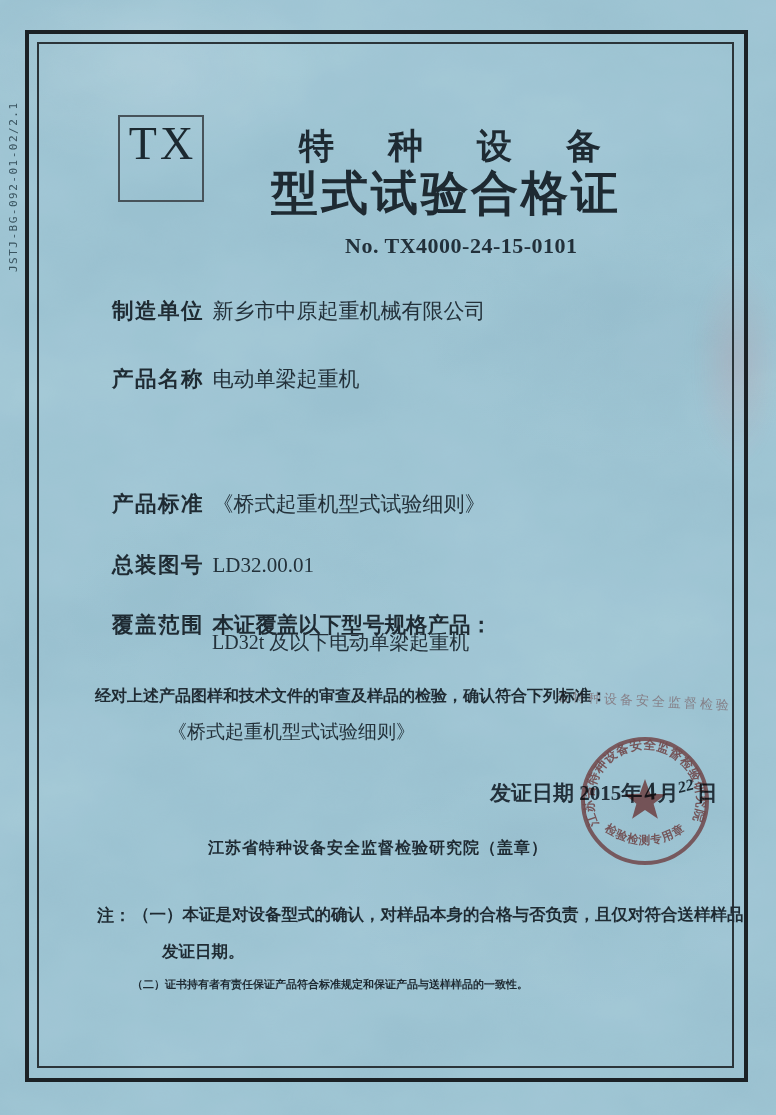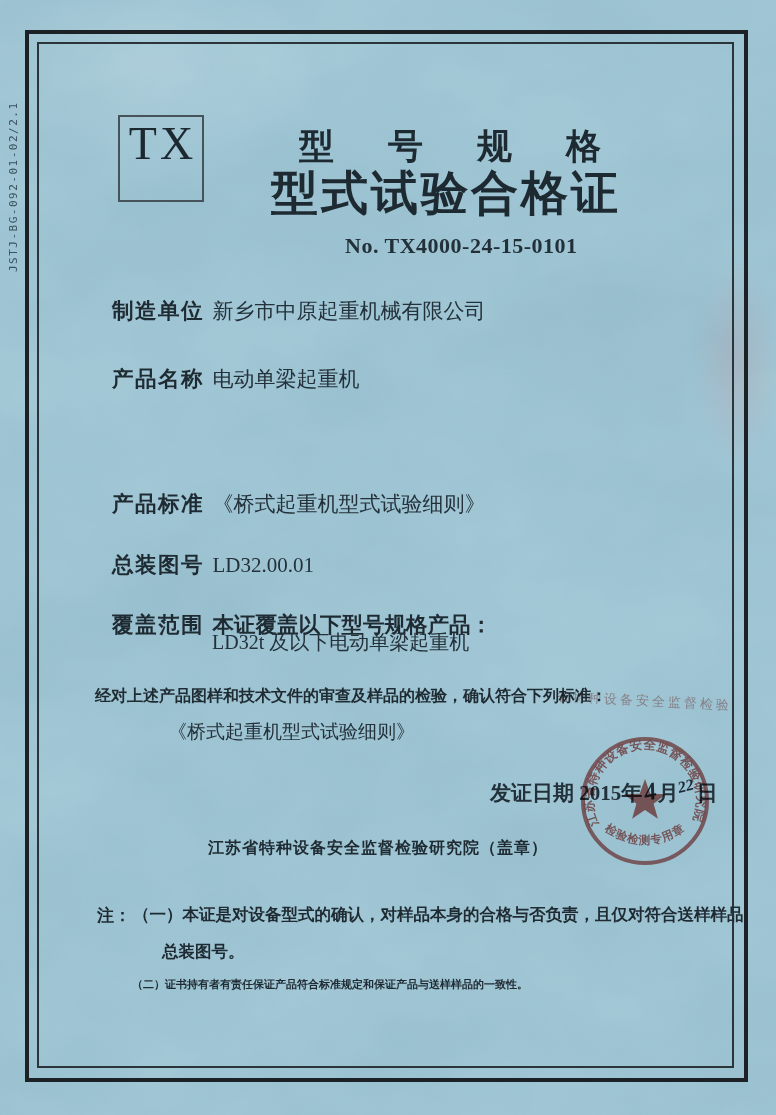--- a/index.html
+++ b/index.html
@@ -87,21 +87,21 @@
 
   <div class="frame-outer"></div>
   <div class="frame-inner"></div>
 
   <div class="side-code">JSTJ-BG-092-01-02/2.1</div>
 
   <div class="tx-box">
     <span>TX</span>
   </div>
 
-  <div class="title-top">型号规格</div>
+  <div class="title-top">特种设备</div>
   <div class="title-main">型式试验合格证</div>
   <div class="cert-no">No. TX4000-24-15-0101</div>
 
   <div class="frow" style="top:283px">
     <span class="flabel">制造单位</span>
     <span class="fvalue">新乡市中原起重机械有限公司</span>
   </div>
   <div class="frow" style="top:351px">
     <span class="flabel">产品名称</span>
     <span class="fvalue">电动单梁起重机</span>
@@ -126,21 +126,21 @@
   <div class="date-line">
     <span>发证日期</span>
     <span> </span>
     <span>2015年</span><span class="hand hand-month">4</span><span>月</span><span class="hand hand-day">22</span><span>日</span>
   </div>
 
   <div class="authority">江苏省特种设备安全监督检验研究院（盖章）</div>
 
   <div class="note-prefix">注：</div>
   <div class="note1a">（一）本证是对设备型式的确认，对样品本身的合格与否负责，且仅对符合送样样品</div>
-  <div class="note1b">总装图号。</div>
+  <div class="note1b">发证日期。</div>
   <div class="note2">（二）证书持有者有责任保证产品符合标准规定和保证产品与送样样品的一致性。</div>
 
   <div class="stamp-ghost">省特种设备安全监督检验</div>
 
   <svg class="stamp" width="166" height="166" viewBox="0 0 166 166" aria-hidden="true">
     <defs>
       <path id="ringPath" d="M 40,112 A 52,52 0 1 1 126,112"></path>
       <path id="bottomPath" d="M 42,112 Q 83,140 124,112"></path>
     </defs>
     <circle cx="83" cy="83" r="62" fill="none" stroke="#b0504c" stroke-width="4" opacity="0.9"></circle>

